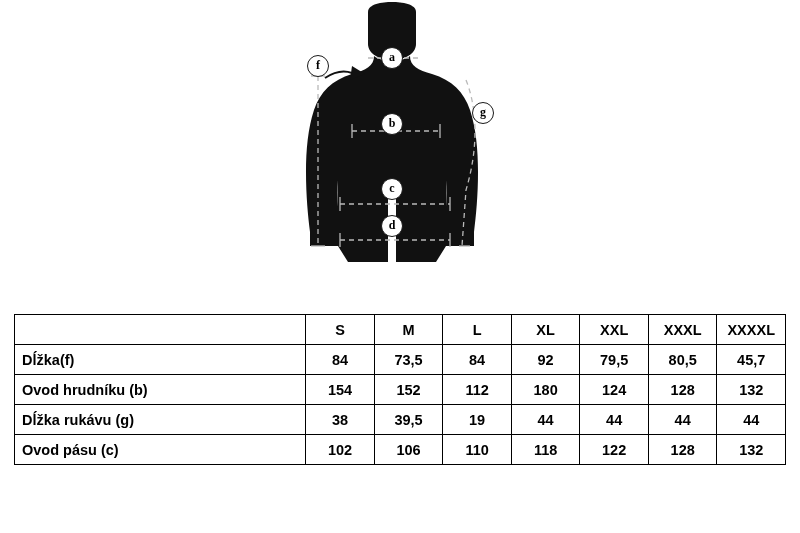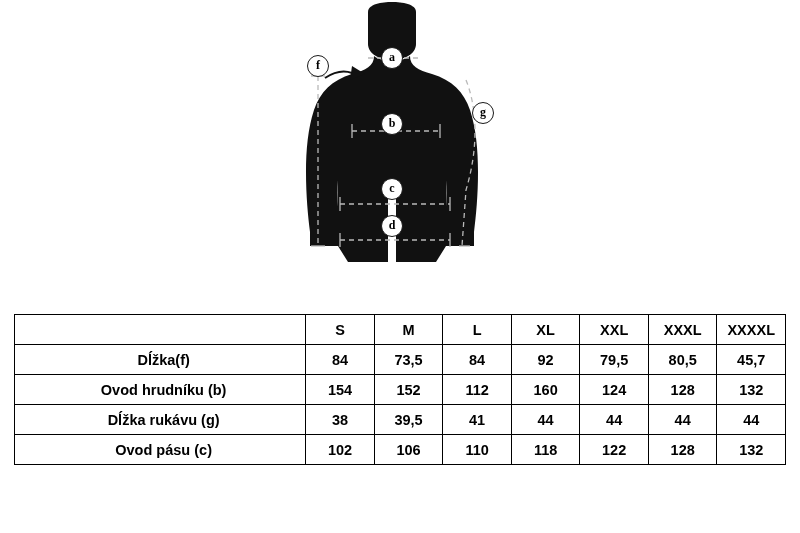--- a/index.html
+++ b/index.html
@@ -67,21 +67,21 @@
     font-weight: bold;
     text-align: center;
     padding: 0;
     box-sizing: border-box;
   }
   #size-table th.rowlabel-head {
     width: 272px;
     border: 1px solid #000;
   }
   #size-table td.rowlabel {
-    text-align: center;
+    text-align: left;
     padding-left: 7px;
     width: 272px;
   }
   #size-table col.sizecol {
     width: 64px;
   }
   #size-table thead th {
     font-size: 14.5px;
   }
 </style>
@@ -200,30 +200,30 @@
         <td>92</td>
         <td>79,5</td>
         <td>80,5</td>
         <td>45,7</td>
       </tr>
       <tr>
         <td class="rowlabel">Ovod hrudníku (b)</td>
         <td>154</td>
         <td>152</td>
         <td>112</td>
-        <td>160</td>
+        <td>180</td>
         <td>124</td>
         <td>128</td>
         <td>132</td>
       </tr>
       <tr>
         <td class="rowlabel">Dĺžka rukávu (g)</td>
         <td>38</td>
         <td>39,5</td>
-        <td>41</td>
+        <td>19</td>
         <td>44</td>
         <td>44</td>
         <td>44</td>
         <td>44</td>
       </tr>
       <tr>
         <td class="rowlabel">Ovod pásu (c)</td>
         <td>102</td>
         <td>106</td>
         <td>110</td>

